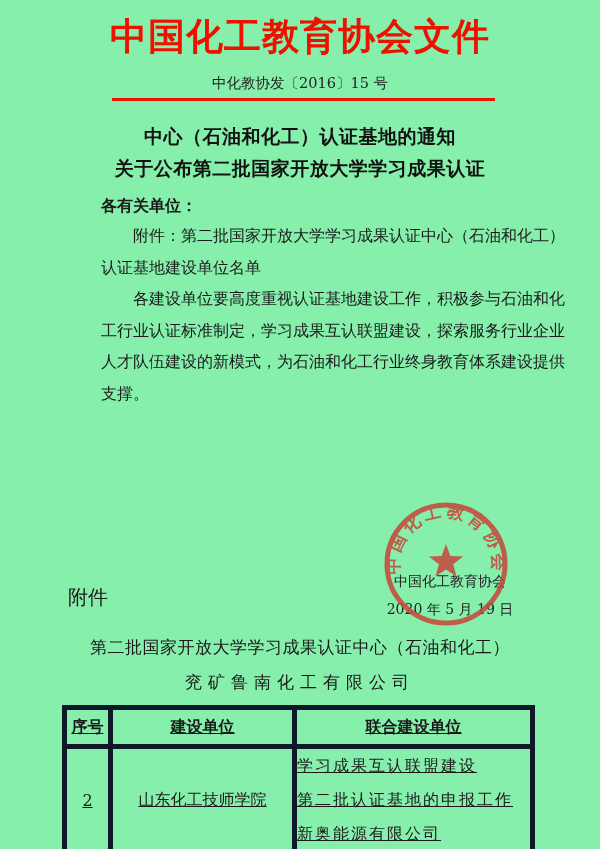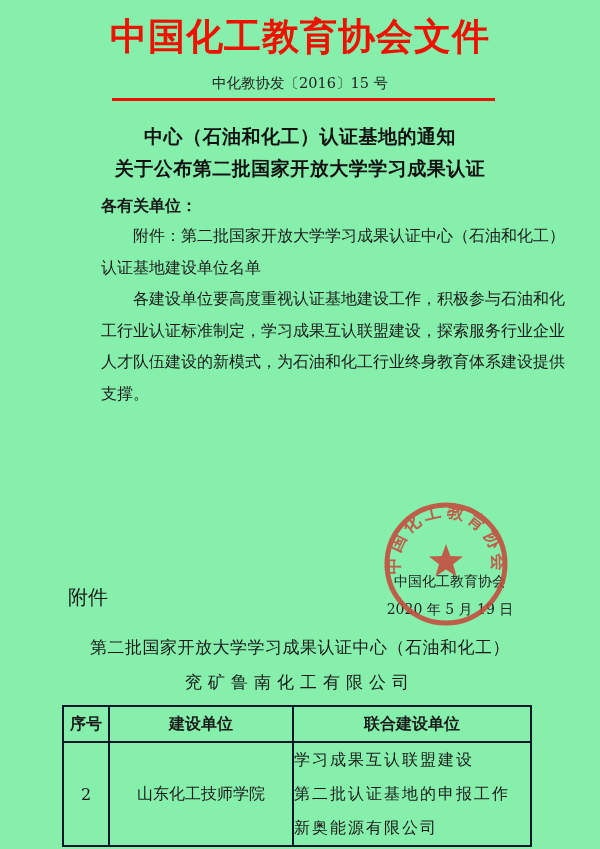--- a/index.html
+++ b/index.html
@@ -26,21 +26,21 @@
   .sig-org{position:absolute;top:573px;left:370px;width:160px;text-align:center;font-size:14px;color:#222;z-index:1;}
   .sig-date{position:absolute;top:601px;left:370px;width:160px;text-align:center;font-size:14px;color:#222;z-index:1;}
   .seal{position:absolute;top:500px;left:382px;width:128px;height:128px;opacity:.86;z-index:2;}
   .att-label{position:absolute;top:584px;left:68px;font-size:20px;color:#1a1a1a;}
   .att-title-1{position:absolute;top:636px;left:0;right:0;text-align:center;font-size:17px;letter-spacing:.5px;color:#1a1a1a;}
   .att-title-2{position:absolute;top:671px;left:0;right:0;text-align:center;font-size:17px;letter-spacing:6px;color:#1a1a1a;}
   .units-table{
     position:absolute;top:705px;left:62px;width:468px;
     border-collapse:collapse;font-size:16px;color:#1a1a1a;table-layout:fixed;
   }
-  .units-table th,.units-table td{border:2px solid #0f172a;padding:0;}
+  .units-table th,.units-table td{border:5px solid #0f172a;padding:0;text-decoration:underline;}
   .units-table thead th{height:34px;font-weight:bold;text-align:center;border-bottom-width:2px;}
   .units-table tbody tr{height:104px;}
   .col-no{width:46px;}
   .col-unit{width:184px;}
   .col-partners{width:238px;}
   .cell-no,.cell-unit{text-align:center;vertical-align:middle;}
   .cell-partners{vertical-align:middle;padding:4px 4px 4px 8px;}
   .cell-partners div{line-height:34px;letter-spacing:2px;white-space:nowrap;}
 </style>
 </head>

